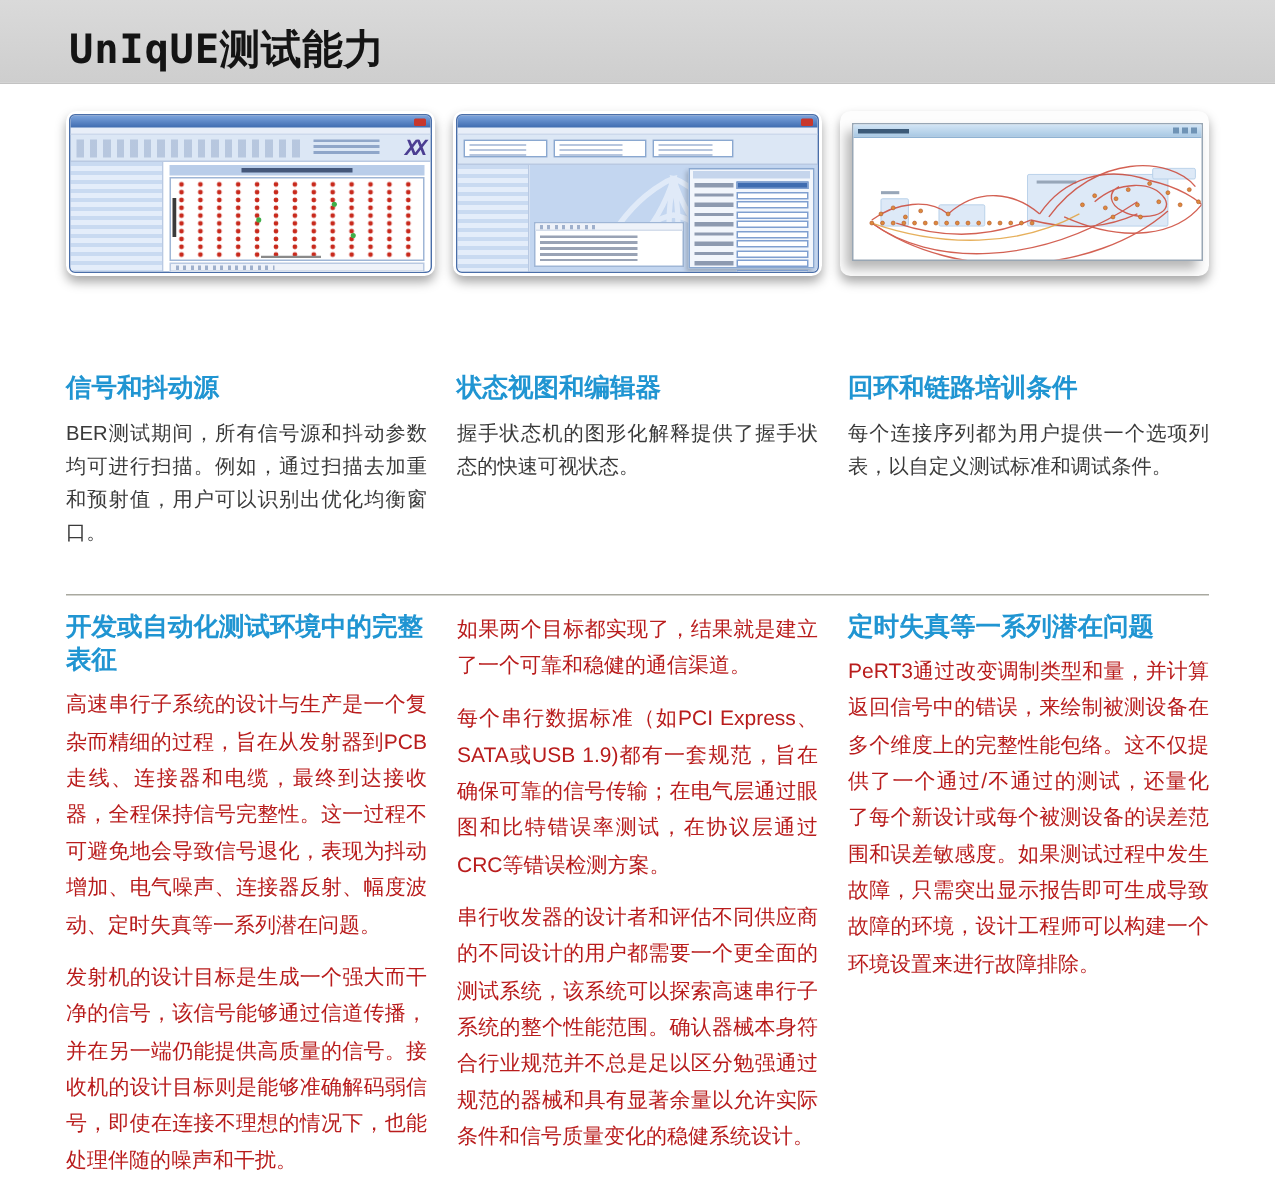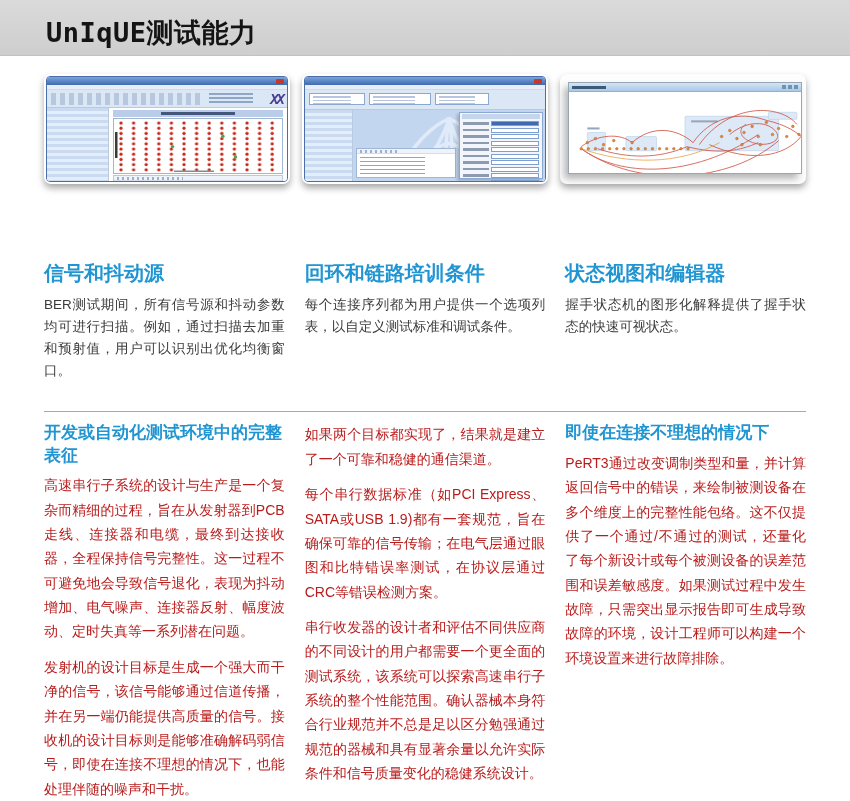--- a/index.html
+++ b/index.html
@@ -125,21 +125,21 @@
   .s3-title-text { position:absolute; left:3px; top:2.5px; width:34px; height:3.5px; background:#3c5a78; }
   .s3-buttons { position:absolute; right:3px; top:2px; width:16px; height:4px;
     background:repeating-linear-gradient(90deg,#6f93b5 0 4px,transparent 4px 6px); }
   .s3-canvas { flex:1; min-height:0; }
   svg { display:block; }
   
   .features-row {
     display:grid; grid-template-columns:repeat(3,1fr); gap:20px; margin-top:64px;
   }
   .feature h3 {
-    margin:12px 0 8px; font-size:20px; font-weight:bold; color:#2095d2; line-height:1.3;
+    margin:0 0 8px; font-size:17px; font-weight:bold; color:#2095d2; line-height:1.3;
   }
   .feature p {
     margin:0; font-size:13.5px; color:#3a3a3a; line-height:1.62;
     text-align:justify;
   }
   
   .divider { border:none; border-top:1px solid #a9a9a0; margin:30px 0 10px; }
   
   .sections-row { display:grid; grid-template-columns:repeat(3,1fr); gap:20px; }
   .section h2 {
@@ -347,41 +347,41 @@
       </div>
     </div>
   </div>
 
   <div class="features-row">
     <div class="feature">
       <h3>信号和抖动源</h3>
       <p>BER测试期间，所有信号源和抖动参数均可进行扫描。例如，通过扫描去加重和预射值，用户可以识别出优化均衡窗口。</p>
     </div>
     <div class="feature">
+      <h3>状态视图和编辑器</h3>
+      <p>握手状态机的图形化解释提供了握手状态的快速可视状态。</p>
+    </div>
+    <div class="feature">
       <h3>回环和链路培训条件</h3>
       <p>每个连接序列都为用户提供一个选项列表，以自定义测试标准和调试条件。</p>
-    </div>
-    <div class="feature">
-      <h3>状态视图和编辑器</h3>
-      <p>握手状态机的图形化解释提供了握手状态的快速可视状态。</p>
     </div>
   </div>
 
   <hr class="divider">
 
   <div class="sections-row">
     <div class="section">
       <h2>开发或自动化测试环境中的完整表征</h2>
       <p>高速串行子系统的设计与生产是一个复杂而精细的过程，旨在从发射器到PCB走线、连接器和电缆，最终到达接收器，全程保持信号完整性。这一过程不可避免地会导致信号退化，表现为抖动增加、电气噪声、连接器反射、幅度波动、定时失真等一系列潜在问题。</p>
       <p>发射机的设计目标是生成一个强大而干净的信号，该信号能够通过信道传播，并在另一端仍能提供高质量的信号。接收机的设计目标则是能够准确解码弱信号，即使在连接不理想的情况下，也能处理伴随的噪声和干扰。</p>
     </div>
     <div class="section">
       <p>如果两个目标都实现了，结果就是建立了一个可靠和稳健的通信渠道。</p>
       <p>每个串行数据标准（如PCI Express、SATA或USB 1.9)都有一套规范，旨在确保可靠的信号传输；在电气层通过眼图和比特错误率测试，在协议层通过CRC等错误检测方案。</p>
       <p>串行收发器的设计者和评估不同供应商的不同设计的用户都需要一个更全面的测试系统，该系统可以探索高速串行子系统的整个性能范围。确认器械本身符合行业规范并不总是足以区分勉强通过规范的器械和具有显著余量以允许实际条件和信号质量变化的稳健系统设计。</p>
     </div>
     <div class="section">
-      <h2>即使在连接不理想的情况下</h2>
+      <h2>定时失真等一系列潜在问题</h2>
       <p>PeRT3通过改变调制类型和量，并计算返回信号中的错误，来绘制被测设备在多个维度上的完整性能包络。这不仅提供了一个通过/不通过的测试，还量化了每个新设计或每个被测设备的误差范围和误差敏感度。如果测试过程中发生故障，只需突出显示报告即可生成导致故障的环境，设计工程师可以构建一个环境设置来进行故障排除。</p>
     </div>
   </div>
 
 </div>
 
 </body></html>

